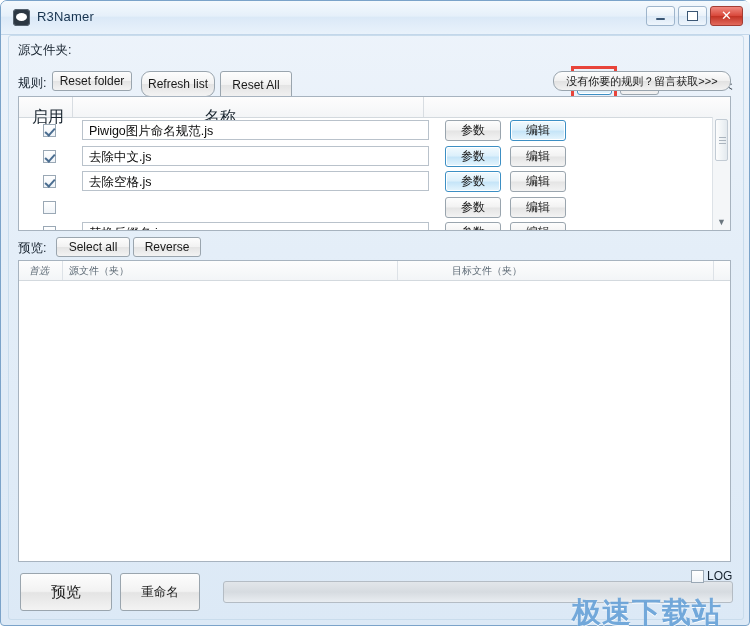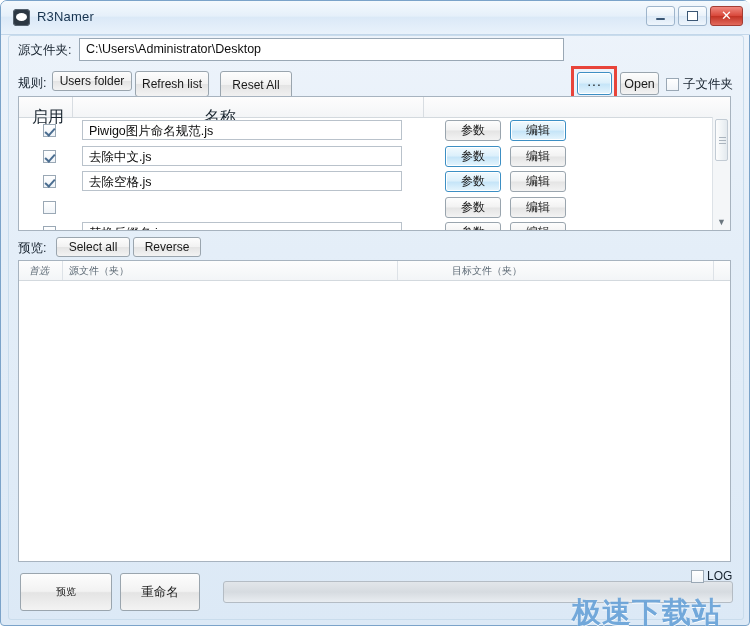--- a/index.html
+++ b/index.html
@@ -140,21 +140,21 @@
   #btn-open {
     position: absolute; left: 619px; top: 37px;
     width: 39px; height: 23px;
     font-size: 12.5px;
   }
   #cb-sub-wrap { position: absolute; left: 665px; top: 41px; display: flex; align-items: center; gap: 4px; }
   
   #row-rules { position: absolute; left: 0; top: 70px; width: 750px; height: 24px; }
   #lbl-rules { position: absolute; left: 17px; top: 4px; }
   #btn-openfolder { position: absolute; left: 51px; top: 0; width: 80px; height: 20px; }
-  #btn-refresh    { position: absolute; left: 134px; top: 0; width: 74px; height: 26px; }
+  #btn-refresh    { position: absolute; left: 140px; top: 0; width: 74px; height: 26px; border-radius: 9px; }
   #btn-resetall   { position: absolute; left: 219px; top: 0; width: 72px; height: 28px; }
   #btn-norule {
     position: absolute; left: 552px; top: 0; width: 178px; height: 20px;
     font-size: 11px;
     border-radius: 9px;
     background: linear-gradient(180deg,#fdfdfd 0%, #f0f0f0 48%, #e2e2e2 52%, #f2f2f2 100%);
   }
   
   #ruleslist {
     position: absolute; left: 17px; top: 95px;
@@ -181,21 +181,21 @@
   #rules-head .hsep {
     position: absolute; top: 0; width: 1px; height: 20px; background: #d8dde2;
   }
   #hsep1 { left: 53px; }
   #hsep2 { left: 404px; }
   #rules-body { position: relative; height: 114px; overflow: hidden; }
   .rrow { position: relative; height: 25.5px; }
   .rrow .rcb { position: absolute; left: 24px; top: 6px; }
   .rrow .rname {
     position: absolute; left: 63px; top: 2px;
-    width: 320px; height: 20px;
+    width: 347px; height: 20px;
     box-sizing: border-box;
     border: 1px solid #b9c2cb;
     background: #ffffff;
     font-size: 12.5px; color: #0d0d0d;
     padding: 2px 0 0 6px;
     overflow: hidden; white-space: nowrap;
   }
   .rrow .rbtn1 { position: absolute; left: 426px; top: 2px; width: 56px; height: 21px; }
   .rrow .rbtn2 { position: absolute; left: 491px; top: 2px; width: 56px; height: 21px; }
   
@@ -256,21 +256,21 @@
   #pvc-3 { left: 385px; margin-left: 48px; }
   #pv-head .hsep { position: absolute; top: 0; width: 1px; height: 19px; background: #dde2e7; }
   #pvsep1 { left: 43px; }
   #pvsep2 { left: 378px; }
   #pvsep3 { left: 694px; }
   
   #bottom { position: absolute; left: 0; top: 563px; width: 750px; height: 62px; }
   #btn-preview2 {
     position: absolute; left: 19px; top: 9px;
     width: 92px; height: 38px;
-    font-size: 10px;
+    font-size: 15px;
   }
   #btn-rename {
     position: absolute; left: 119px; top: 9px;
     width: 80px; height: 38px;
     font-size: 12.5px;
   }
   #progress {
     position: absolute; left: 222px; top: 17px;
     width: 510px; height: 22px;
     box-sizing: border-box;
@@ -318,35 +318,35 @@
     </div>
     <div id="btn-close" class="winbtn">
       <span class="glyph">✕</span>
     </div>
   </div>
 
   <div id="innerframe"></div>
 
   <div id="row-source">
     <span id="lbl-source" class="lbl">源文件夹:</span>
-    <div id="input-source">C:\Users\Administrator\Desktop</div>
     <div id="redbox"></div>
     <div id="btn-browse" class="btn blue">...</div>
     <div id="btn-open" class="btn">Open</div>
     <div id="cb-sub-wrap">
       <span class="cb"></span>
       <span class="lbl">子文件夹</span>
     </div>
   </div>
 
   <div id="row-rules">
     <span id="lbl-rules" class="lbl">规则:</span>
-    <div id="btn-openfolder" class="btn">Users folder</div>
+    <div id="btn-openfolder" class="btn">Reset folder</div>
     <div id="btn-refresh" class="btn">Refresh list</div>
     <div id="btn-resetall" class="btn">Reset All</div>
+    <div id="btn-norule" class="btn">没有你要的规则？留言获取&gt;&gt;&gt;</div>
   </div>
 
   <div id="ruleslist">
     <div id="rules-head">
       <span class="hcell" id="hc-enable">启用</span>
       <span class="hcell" id="hc-name">名称</span>
       <span class="hsep" id="hsep1"></span>
       <span class="hsep" id="hsep2"></span>
     </div>
     <div id="rules-body">

